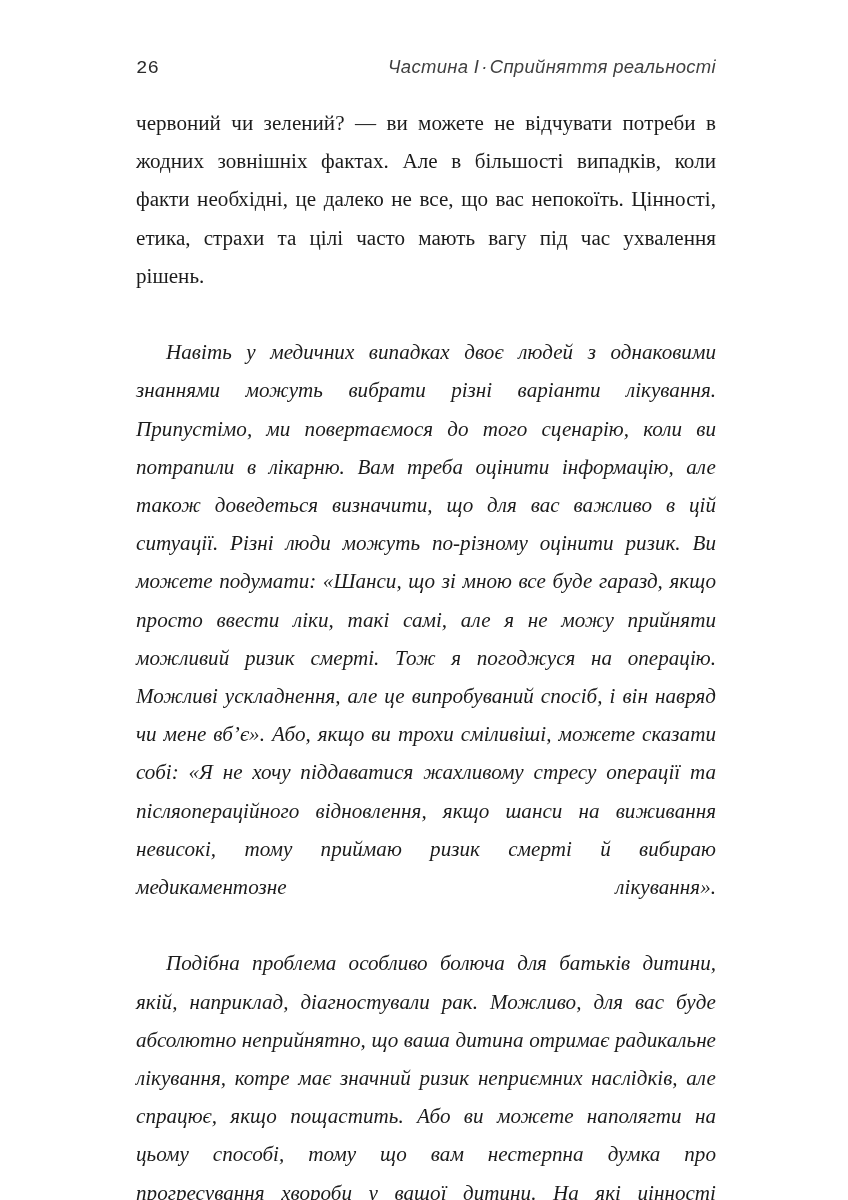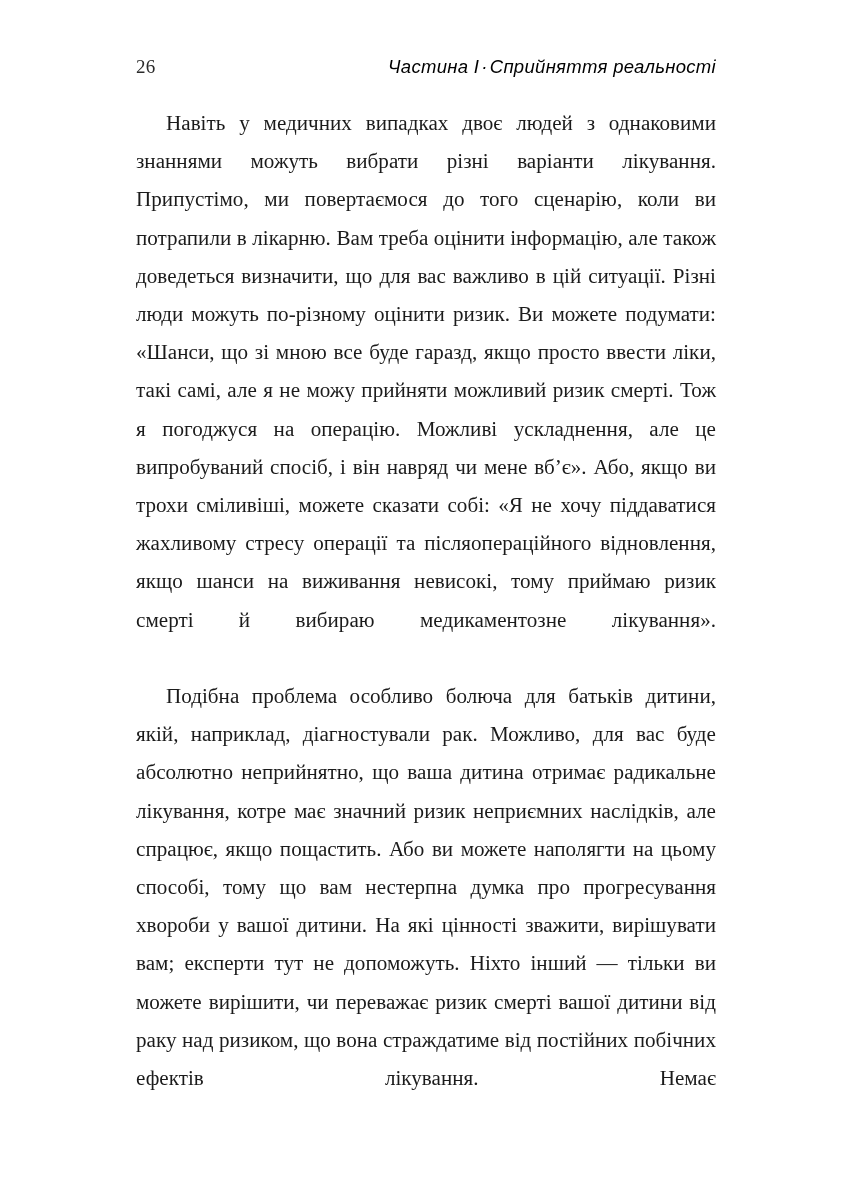--- a/index.html
+++ b/index.html
@@ -26,34 +26,34 @@
     top: 56px;
     left: 136px;
     width: 580px;
     height: 26px;
     display: flex;
     align-items: baseline;
     justify-content: space-between;
   }
 
   .folio {
-    font-family: Liberation Serif, serif;
+    font-family: Liberation Mono, monospace;
     font-size: 19px;
     line-height: 22px;
     color: #2b2b2b;
     letter-spacing: 0.2px;
     white-space: nowrap;
   }
 
   .running-title {
     font-family: "Liberation Sans", "DejaVu Sans", sans-serif;
     font-style: italic;
     font-size: 18.5px;
     line-height: 22px;
-    color: #000000;
+    color: #404040;
     letter-spacing: 0.3px;
     white-space: nowrap;
   }
 
   .running-title .sep {
     font-style: italic;
     padding: 0 2px;
   }
 
   
@@ -72,20 +72,21 @@
     text-align: justify;
     text-justify: inter-word;
     hyphens: manual;
     -webkit-hyphens: manual;
     word-spacing: -0.1px;
     letter-spacing: 0.02px;
   }
 
   .para.indent {
     text-indent: 30px;
+    font-style: italic;
   }
 
   
   .para::after {
     content: "";
     display: inline-block;
     width: 100%;
   }
 </style>
 </head>
@@ -94,17 +95,18 @@
 <div class="page">
 
   <div class="running-head">
     <span class="folio">26</span>
     <span class="running-title">
       <span>Частина I</span><span class="sep">·</span><span>Сприйняття реальності</span>
     </span>
   </div>
 
   <div class="textblock">
+    <p class="para">червоний чи зелений? — ви можете не відчувати потреби в жодних зовнішніх фактах. Але в більшості випадків, коли факти необхідні, це далеко не все, що вас непокоїть. Цінності, етика, страхи та цілі часто мають вагу під час ухвалення рішень.</p>
     <p class="para indent">Навіть у медичних випадках двоє людей з однаковими знаннями можуть вибрати різні варіанти лікування. Припустімо, ми повертаємося до того сценарію, коли ви потрапили в лікарню. Вам треба оцінити інформацію, але також доведеться визначити, що для вас важливо в цій ситуації. Різні люди можуть по-різному оцінити ризик. Ви можете подумати: «Шанси, що зі мною все буде гаразд, якщо просто ввести ліки, такі самі, але я не можу прийняти можливий ризик смерті. Тож я погоджуся на операцію. Можливі ускладнення, але це випробуваний спосіб, і він навряд чи мене вб’є». Або, якщо ви трохи сміливіші, можете сказати собі: «Я не хочу піддаватися жахливому стресу операції та післяопераційного відновлення, якщо шанси на виживання невисокі, тому приймаю ризик смерті й вибираю медикаментозне лікування».</p>
     <p class="para indent">Подібна проблема особливо болюча для батьків дитини, якій, наприклад, діагностували рак. Можливо, для вас буде абсолютно неприйнятно, що ваша дитина отримає радикальне лікування, котре має значний ризик неприємних наслідків, але спрацює, якщо пощастить. Або ви можете наполягти на цьому способі, тому що вам нестерпна думка про прогресування хвороби у вашої дитини. На які цінності зважити, вирішувати вам; експерти тут не допоможуть. Ніхто інший — тільки ви можете вирішити, чи переважає ризик смерті вашої дитини від раку над ризиком, що вона страждатиме від постійних побічних ефектів лікування. Немає</p>
   </div>
 
 </div>
 
 </body></html>

